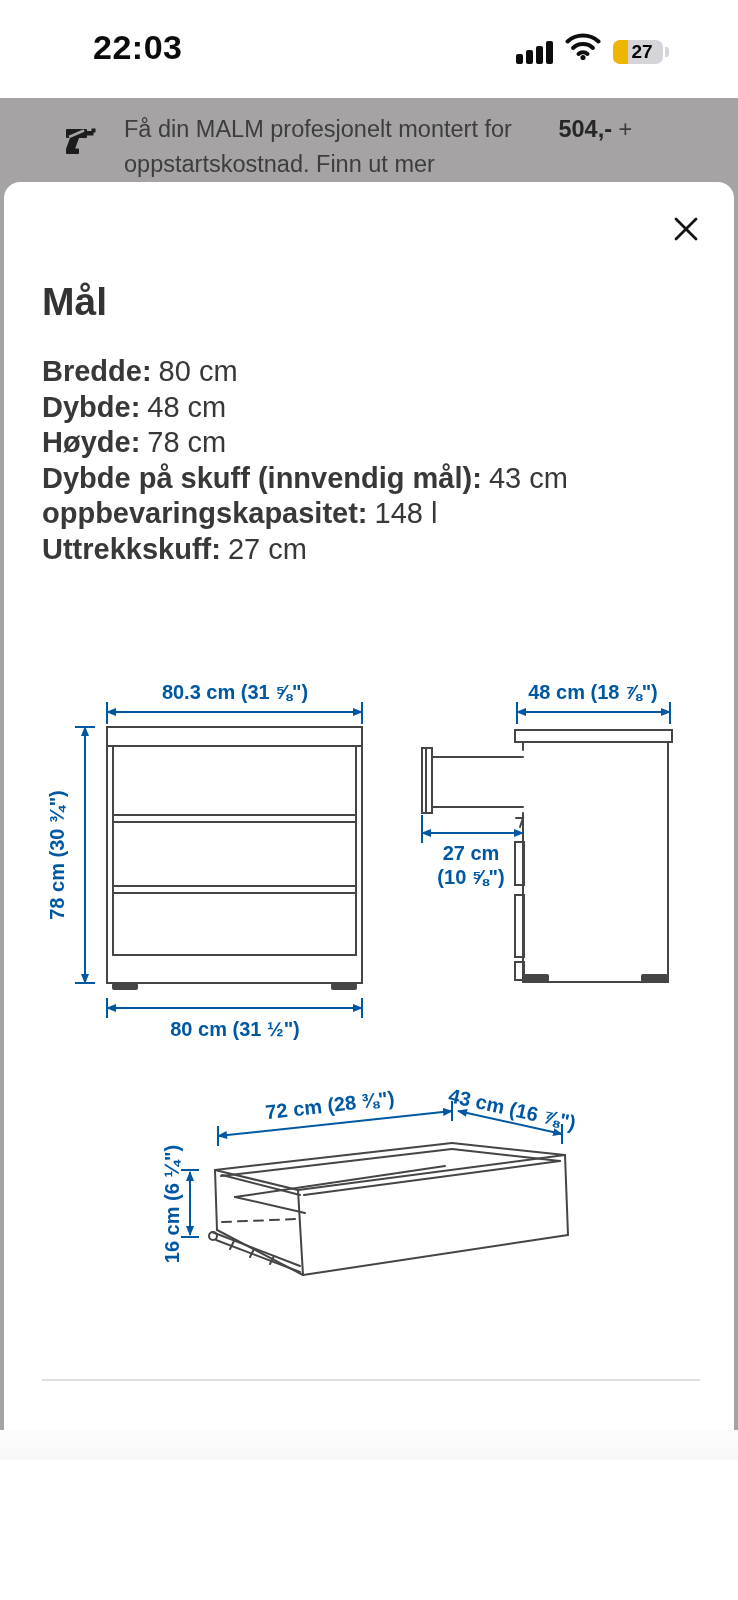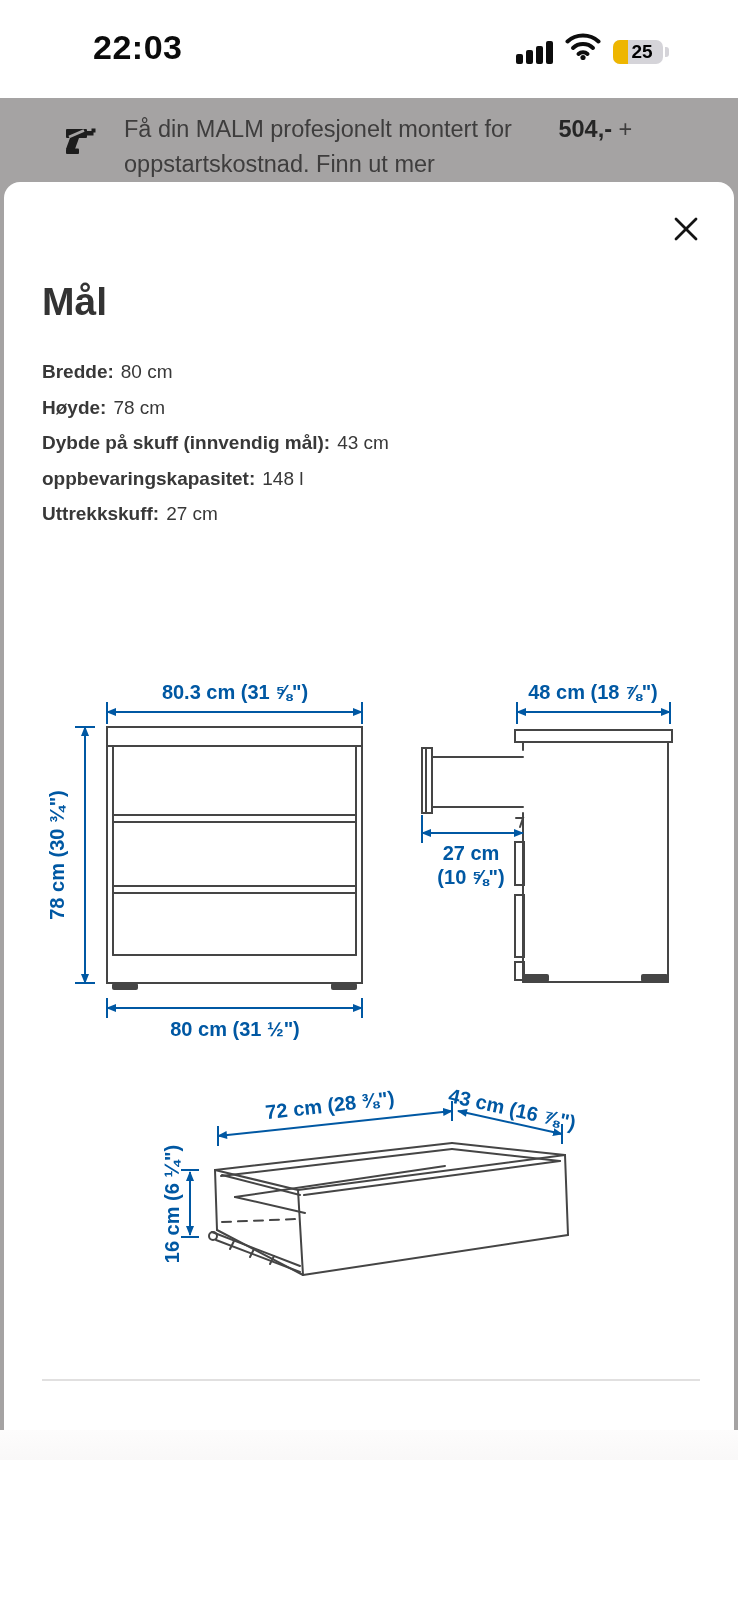--- a/index.html
+++ b/index.html
@@ -27,21 +27,21 @@
   .dim-overlay { position:absolute; left:0; top:98px; width:738px; height:1332px; background:#a5a3a3; z-index:1; }
   .assembly-banner { position:absolute; left:0; top:0; width:738px; }
   .banner-icon { position:absolute; left:64px; top:24px; }
   .banner-text { position:absolute; left:124px; top:14px; width:580px; font-size:23.5px; line-height:35px; color:#3e3d3d; }
   .banner-text b { color:#262626;margin-left:40px; }
 
   
   .modal-sheet { position:absolute; left:4px; top:182px; width:730px; height:1248px; background:#ffffff; border-radius:16px 16px 0 0; z-index:2; }
   .close-btn { position:absolute; right:30px; top:30px; width:36px; height:36px; background:none; border:none; cursor:pointer; }
   .modal-title { position:absolute; left:38px; top:98px; font-size:39px; font-weight:bold; color:#333; }
-  .measurements { position:absolute; left:38px; top:172px; font-size:19px; line-height:35.5px; color:#383838; }
+  .measurements { position:absolute; left:38px; top:172px; font-size:29px; line-height:35.5px; color:#383838; }
   .m-label { font-weight:bold; margin-right:7px; }
   .divider { position:absolute; left:38px; top:1197px; width:658px; height:2px; background:#e1e0e0; }
 
   
   .diagrams { position:absolute; left:0; top:640px; width:738px; height:700px; z-index:3; pointer-events:none; }
   .diagrams text { font-family:"Liberation Sans","DejaVu Sans",sans-serif; font-size:20px; font-weight:bold; fill:#0058a3; }
   .dln { stroke:#454545; stroke-width:2; fill:none; stroke-linecap:round; }
   .dfill { fill:#454545; }
   .blu { stroke:#0058a3; stroke-width:2; fill:none; }
 
@@ -77,21 +77,21 @@
           <path d="M2.5 8.5 C11 .5 25 .5 33.5 8.5" stroke="#0d0d0d" stroke-width="4" fill="none" stroke-linecap="round"></path>
           <path d="M8 15 C13.5 9.8 22.5 9.8 28 15" stroke="#0d0d0d" stroke-width="4" fill="none" stroke-linecap="round"></path>
           <path d="M13.5 21 C16 18.7 20 18.7 22.5 21" stroke="#0d0d0d" stroke-width="4" fill="none" stroke-linecap="round"></path>
           <circle cx="18" cy="24.5" r="2.6" fill="#0d0d0d"></circle>
         </svg>
       </span>
       <span class="battery">
         <span class="battery-body">
             <span class="battery-fill"></span>
           </span>
-        <span class="battery-label">25</span>
+        <span class="battery-label">27</span>
         <span class="battery-nub"></span>
       </span>
     </div>
   </div>
 
   <div class="text-fragments">
     <i style="left:85px;width:13px"></i>
       <i style="left:103px;width:8px"></i>
       <i style="left:125px;width:13px"></i>
     <i style="left:145px;width:10px"></i>
@@ -122,20 +122,21 @@
     <button class="close-btn" aria-label="close">
       <svg width="26" height="26" viewBox="0 0 26 26">
         <line x1="3" y1="3" x2="23" y2="23" stroke="#141414" stroke-width="2.8" stroke-linecap="round"></line>
         <line x1="23" y1="3" x2="3" y2="23" stroke="#141414" stroke-width="2.8" stroke-linecap="round"></line>
       </svg>
     </button>
     <h1 class="modal-title">Mål</h1>
 
     <div class="measurements">
       <div><span class="m-label">Bredde:</span><span class="m-val">80 cm</span></div>
+      <div><span class="m-label">Dybde:</span><span class="m-val">48 cm</span></div>
       <div><span class="m-label">Høyde:</span><span class="m-val">78 cm</span></div>
       <div><span class="m-label">Dybde på skuff (innvendig mål):</span><span class="m-val">43 cm</span></div>
       <div><span class="m-label">oppbevaringskapasitet:</span><span class="m-val">148 l</span></div>
       <div><span class="m-label">Uttrekkskuff:</span><span class="m-val">27 cm</span></div>
     </div>
 
     <div class="divider"></div>
   </div>
 
   <svg class="diagrams" viewBox="0 640 738 700">

